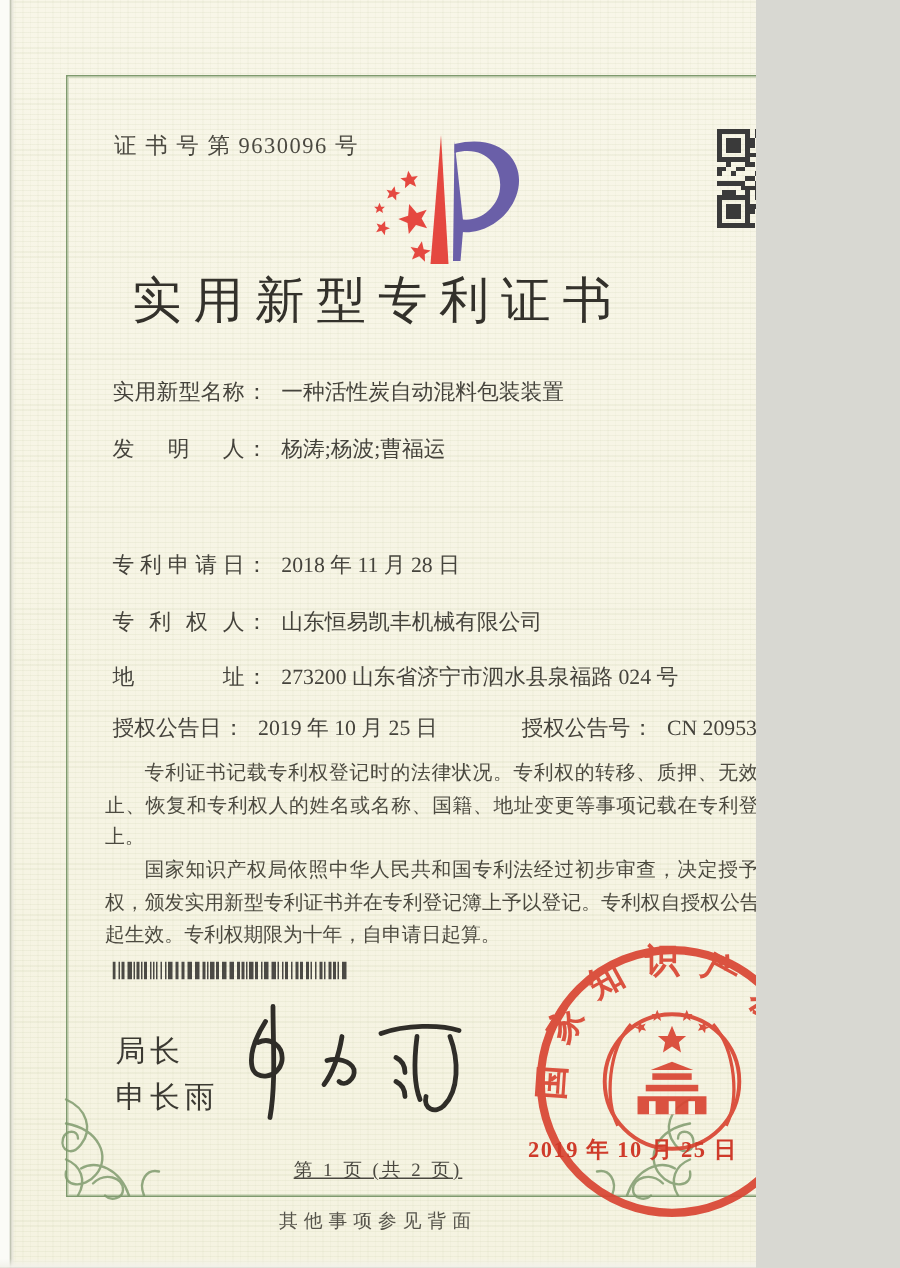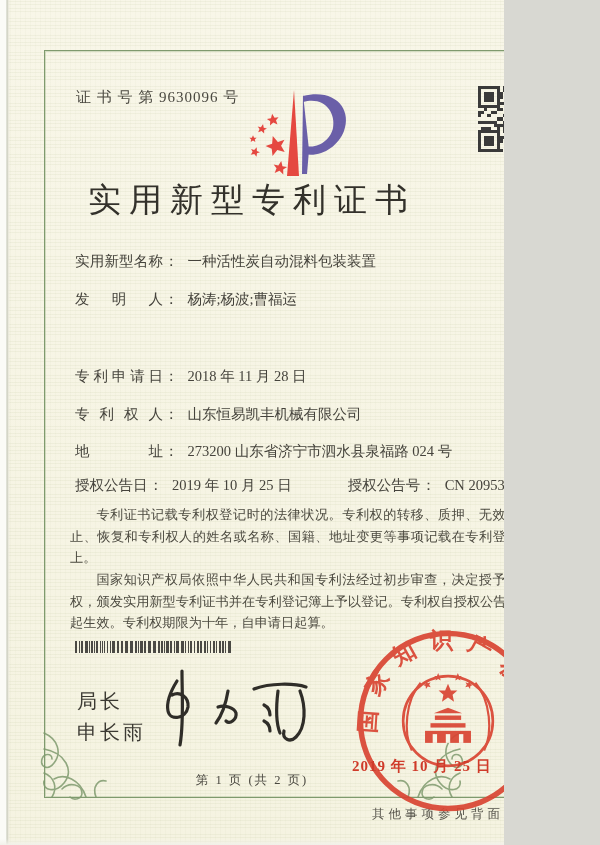--- a/index.html
+++ b/index.html
@@ -27,22 +27,22 @@
   .body-text{position:absolute;left:70px;top:504px;width:463px;font-size:13.2px;
     line-height:1.64;text-align:justify;color:#4c4a40;}
   .body-text p{margin:0;text-indent:2em;}
   .barcode{position:absolute;left:75px;top:641px;opacity:.85;}
   .signer{position:absolute;left:77px;top:686px;font-size:20px;letter-spacing:3px;color:#3c3a33;line-height:31px;}
   .signature{position:absolute;left:142px;top:665px;}
   .seal{position:absolute;left:355px;top:628px;width:186px;height:186px;opacity:.92;z-index:4;}
   .seal-date{position:absolute;left:352px;top:757px;z-index:5;font-size:15px;font-weight:bold;
     color:#cf3b2a;letter-spacing:1px;white-space:nowrap;}
   .page-no{position:absolute;left:0;right:0;top:772px;text-align:center;font-size:12.5px;
-    letter-spacing:2px;color:#4a4840;}
-  .back-note{position:absolute;left:0;right:0;top:806px;text-align:right;font-size:12.5px;
+    letter-spacing:2px;color:#4a4840;text-decoration:underline;}
+  .back-note{position:absolute;left:0;right:0;top:806px;text-align:center;font-size:12.5px;
     letter-spacing:4px;color:#55534a;}
   .ornament{position:absolute;z-index:2;}
   .orn-bl{left:40px;bottom:44px;}
   .orn-br{right:40px;bottom:44px;transform:scaleX(-1);}
 </style>
 </head>
 <body>
 
 <div class="page">
 

